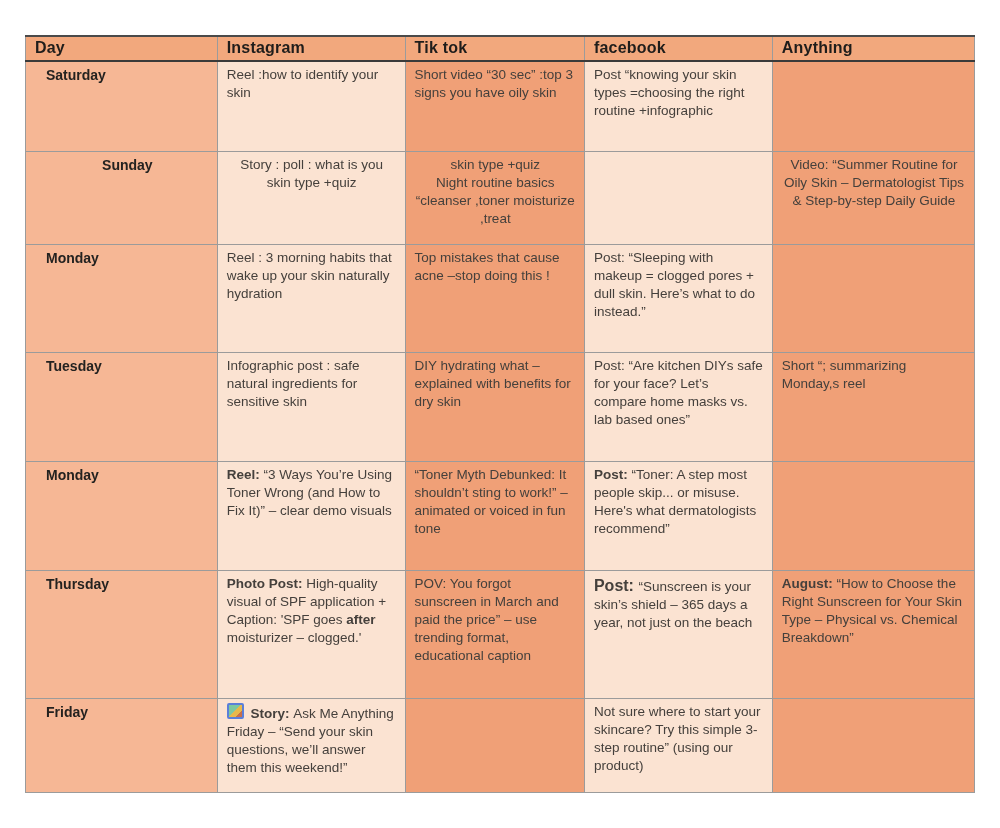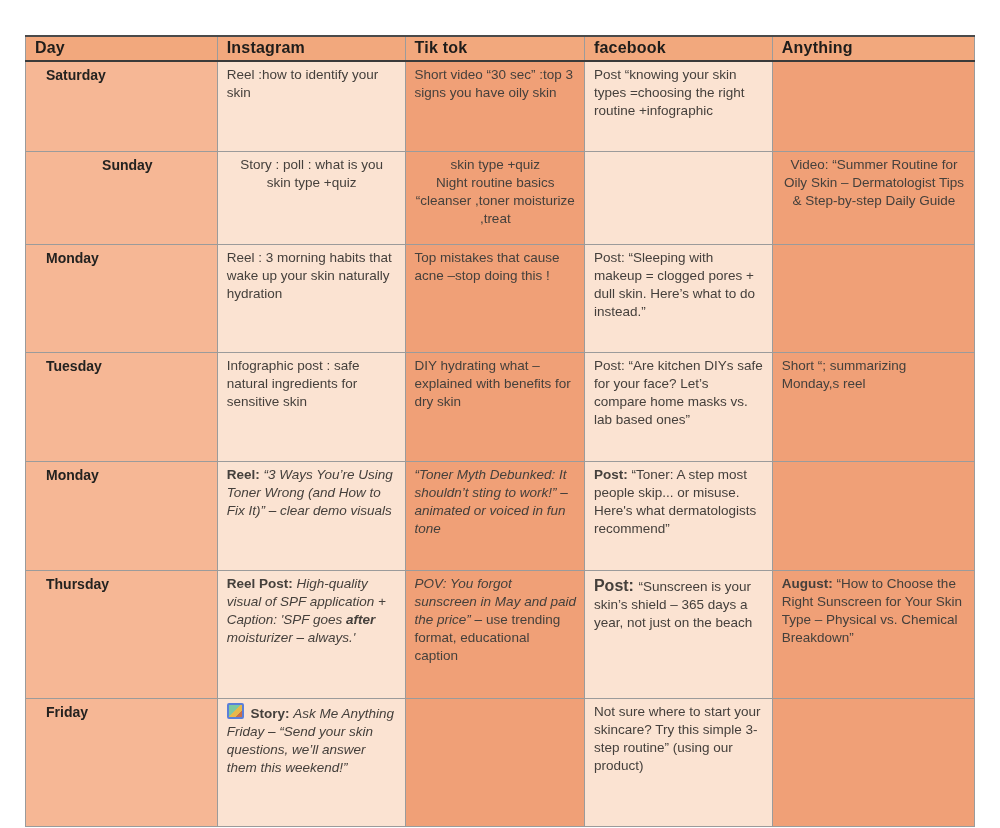--- a/index.html
+++ b/index.html
@@ -48,23 +48,23 @@
   td.col-day{background:var(--c-day);font-weight:bold;color:#242220;font-size:14px;padding-left:20px;}
   td.col-ig,td.col-fb{background:var(--c-light);}
   td.col-tt,td.col-yt{background:var(--c-dark);}
   
   tbody tr:nth-child(1) td{height:90px;}
   tbody tr:nth-child(2) td{height:93px;text-align:center;}
   tbody tr:nth-child(3) td{height:108px;}
   tbody tr:nth-child(4) td{height:109px;}
   tbody tr:nth-child(5) td{height:109px;}
   tbody tr:nth-child(6) td{height:128px;}
-  tbody tr:nth-child(7) td{height:128px;}
+  tbody tr:nth-child(7) td{height:94px;}
   .b{font-weight:bold;text-align:right;}
-  .i{font-style:italic;}
+  .i{}
   .big{font-size:16px;}
   .inline-icon{
     display:inline-block;
     width:13px;height:12px;
     border:2px solid #5b7fd9;
     border-radius:2px;
     background:linear-gradient(135deg,#7ec8a0 0 45%,#e8b84b 45% 75%,#c96f4a 75% 100%);
     vertical-align:-1px;
     margin-right:3px;
   }
@@ -122,22 +122,22 @@
         </tr>
         <tr>
           <td class="col-day">Monday</td>
           <td class="col-ig"><span class="b">Reel: </span><span class="i">“3 Ways You’re Using Toner Wrong (and How to Fix It)” – clear demo visuals</span></td>
           <td class="col-tt"><span class="i">“Toner Myth Debunked: It shouldn’t sting to work!” – animated or voiced in fun tone</span></td>
           <td class="col-fb"><span class="b">Post: </span><span class="">“Toner: A step most people skip... or misuse. Here's what dermatologists recommend”</span></td>
           <td class="col-yt"></td>
         </tr>
         <tr>
           <td class="col-day">Thursday</td>
-          <td class="col-ig"><span class="b">Reel Post: </span><span class="i">High-quality visual of SPF application + Caption: 'SPF goes </span><span class="b i">after</span><span class="i"> moisturizer – always.'</span></td>
-          <td class="col-tt"><span class="i">POV: You forgot sunscreen in May and paid the price” – </span><span class="">use trending format, educational caption</span></td>
+          <td class="col-ig"><span class="b">Photo Post: </span><span class="i">High-quality visual of SPF application + Caption: 'SPF goes </span><span class="b i">after</span><span class="i"> moisturizer – clogged.'</span></td>
+          <td class="col-tt"><span class="i">POV: You forgot sunscreen in March and paid the price” – </span><span class="">use trending format, educational caption</span></td>
           <td class="col-fb"><span class="b big">Post: </span><span class="">“Sunscreen is your skin’s shield – 365 days a year, not just on the beach</span></td>
           <td class="col-yt"><span class="b">August: </span><span class="">“How to Choose the Right Sunscreen for Your Skin Type – Physical vs. Chemical Breakdown”</span></td>
         </tr>
         <tr>
           <td class="col-day">Friday</td>
           <td class="col-ig"><span class="inline-icon"></span><span class="b"> Story: </span><span class="i">Ask Me Anything Friday – “Send your skin questions, we’ll answer them this weekend!”</span></td>
           <td class="col-tt"></td>
           <td class="col-fb"><span class="">Not sure where to start your skincare? Try this simple 3-step routine” (using our product)</span></td>
           <td class="col-yt"></td>
         </tr>

